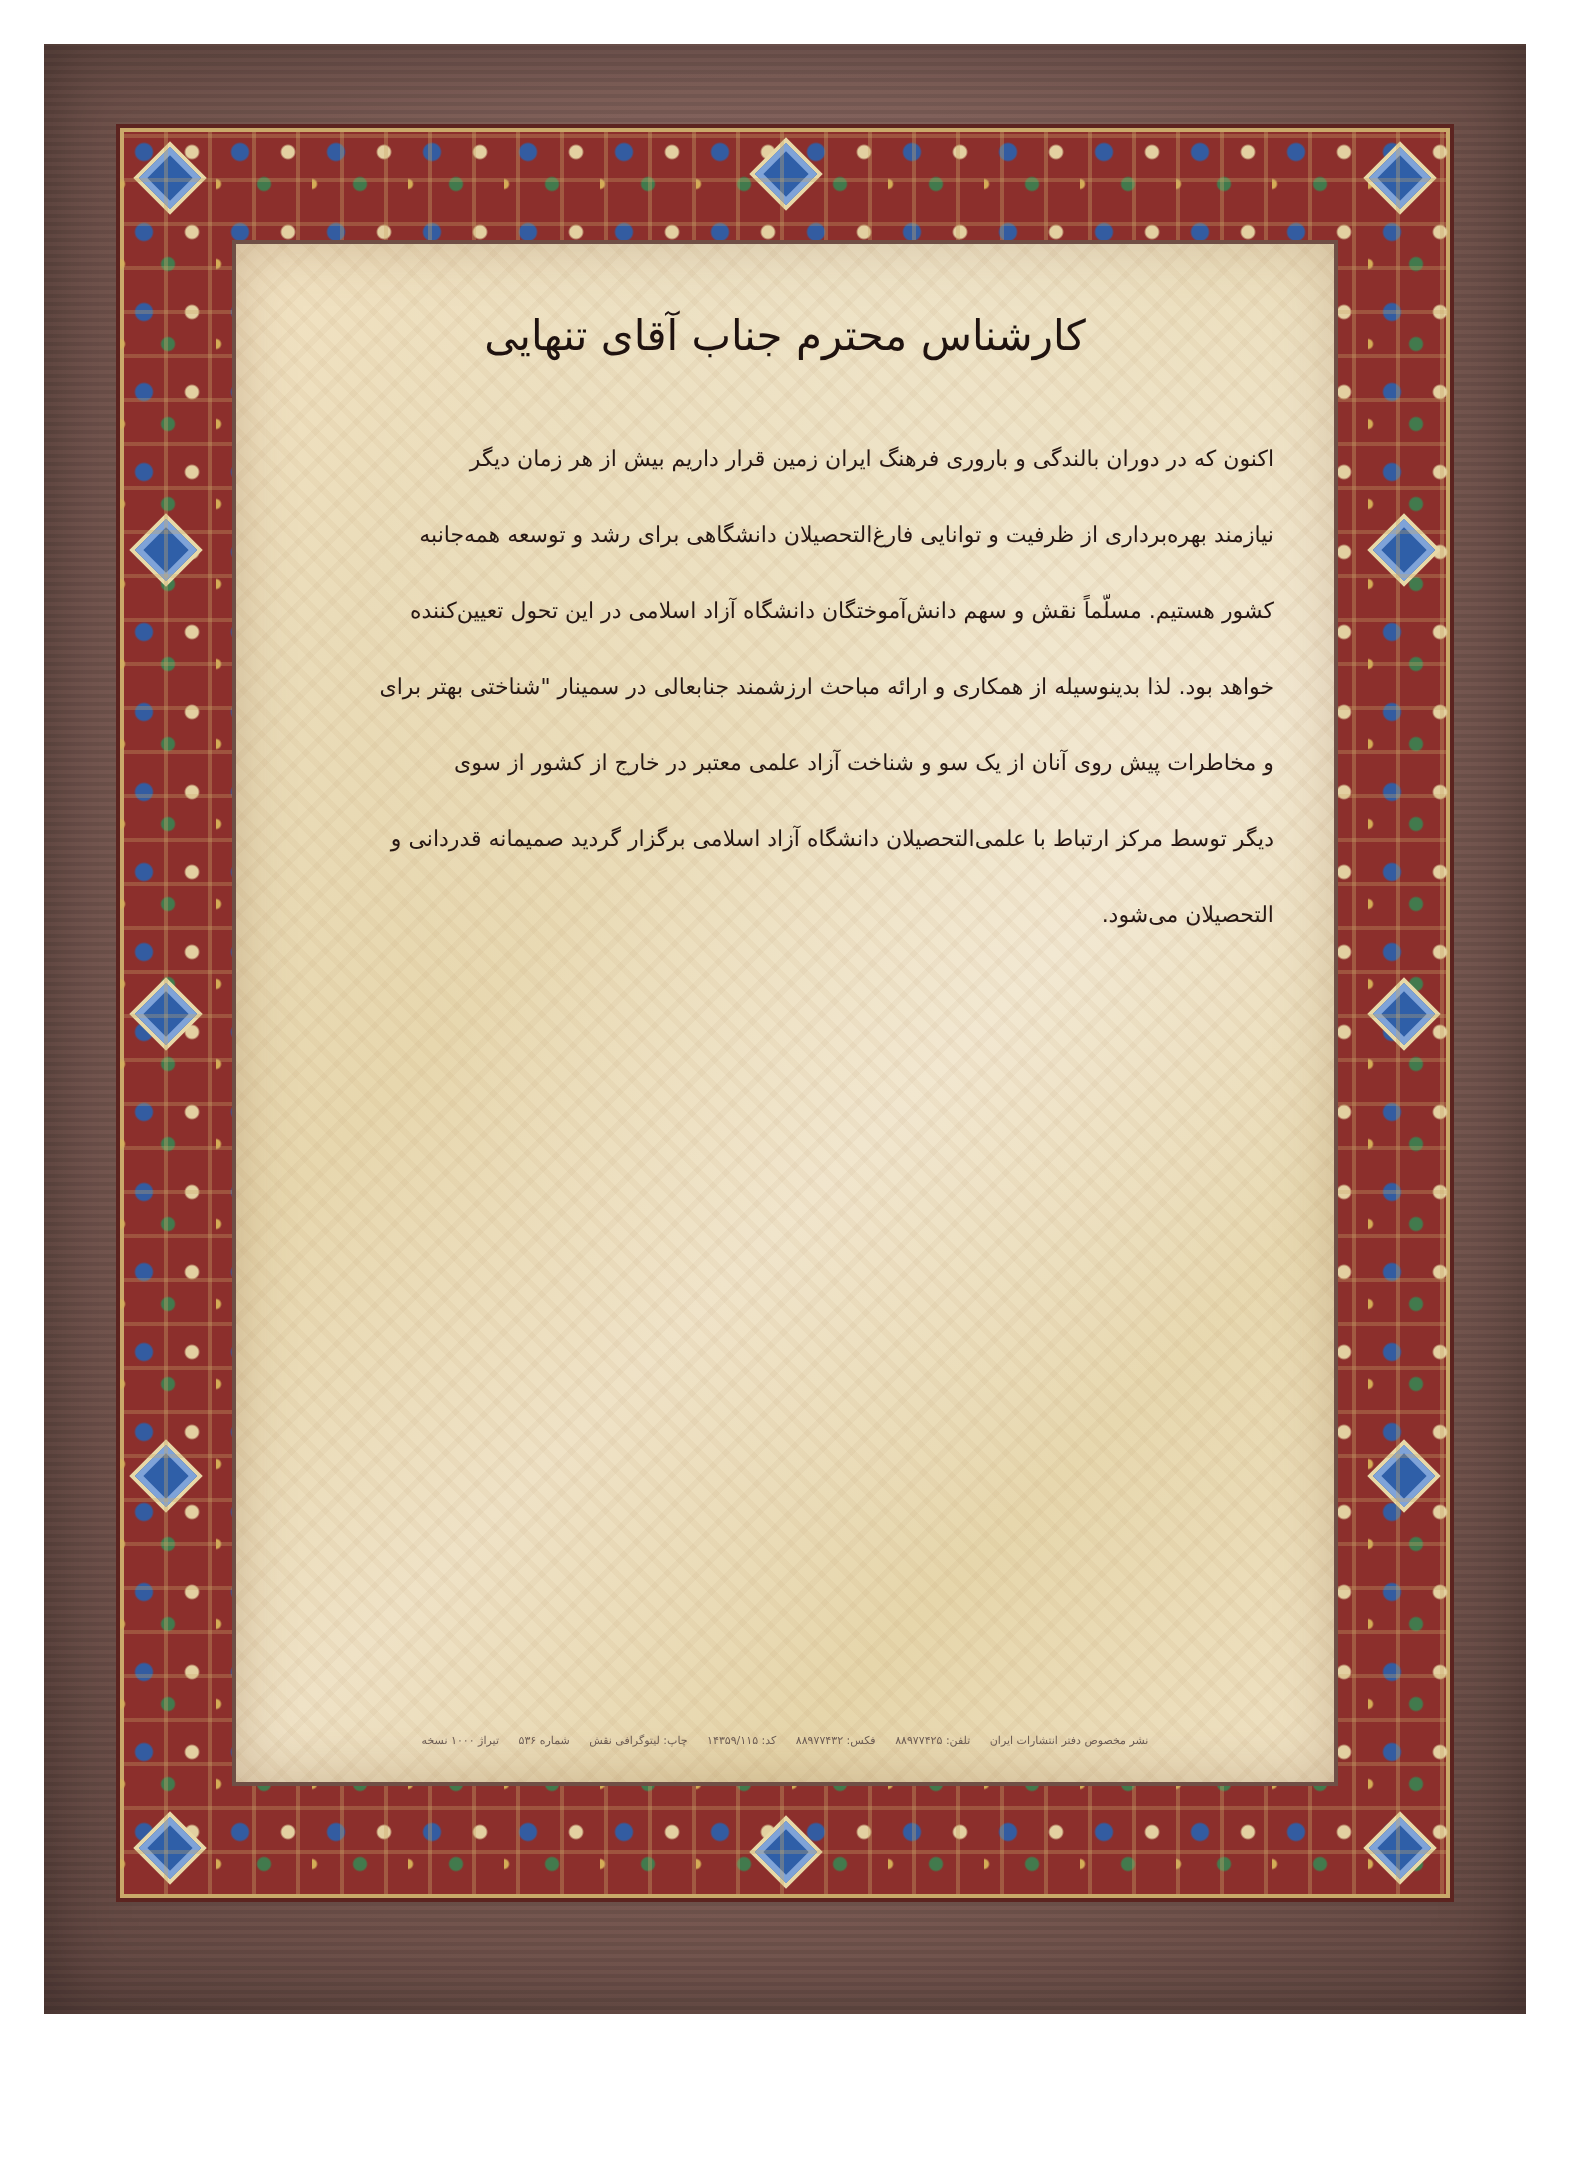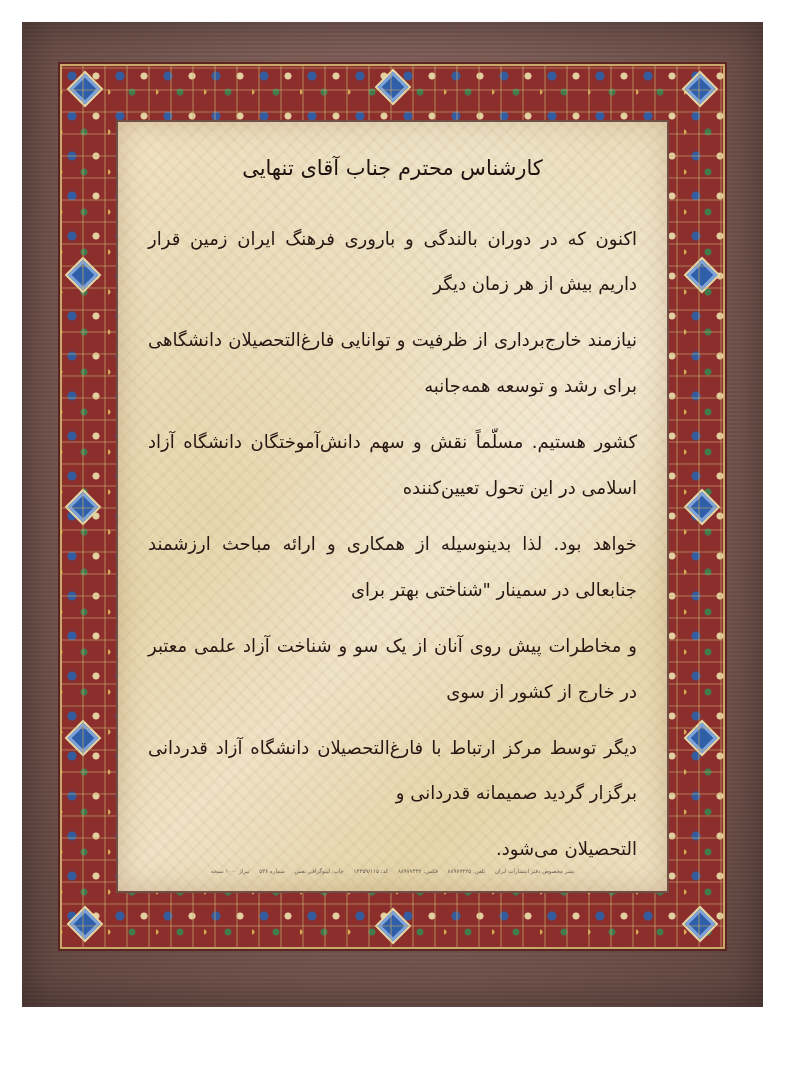--- a/index.html
+++ b/index.html
@@ -129,21 +129,21 @@
   .salutation {
     font-family: "DejaVu Sans", sans-serif;
     font-size: 21px;
     line-height: 1.6;
     text-align: center;
     margin: 4px 0 30px 0;
     color: #1f120f;
     letter-spacing: 0.5px;
   }
   .para {
-    font-size: 18px;
+    font-size: 11px;
     line-height: 2.55;
     text-align: justify;
     text-align-last: right;
     color: #271713;
     margin: 0 0 10px 0;
   }
 
   
   .footer-print {
     position: absolute;
@@ -181,25 +181,25 @@
       <div class="diamond" style="left:12px;  top:50%; margin-top:-11px;"></div>
       <div class="diamond" style="right:12px; top:50%; margin-top:-11px;"></div>
     </div>
 
     <div class="parchment">
       <div class="doc-body">
 
         <div class="salutation">کارشناس محترم جناب آقای تنهایی</div>
 
         <p class="para">اکنون که در دوران بالندگی و باروری فرهنگ ایران زمین قرار داریم بیش از هر زمان دیگر</p>
-        <p class="para">نیازمند خارج‌برداری از ظرفیت و توانایی فارغ‌التحصیلان دانشگاهی برای رشد و توسعه همه‌جانبه</p>
+        <p class="para">نیازمند بهره‌برداری از ظرفیت و توانایی فارغ‌التحصیلان دانشگاهی برای رشد و توسعه همه‌جانبه</p>
         <p class="para">کشور هستیم. مسلّماً نقش و سهم دانش‌آموختگان دانشگاه آزاد اسلامی در این تحول تعیین‌کننده</p>
         <p class="para">خواهد بود. لذا بدینوسیله از همکاری و ارائه مباحث ارزشمند جنابعالی در سمینار "شناختی بهتر برای</p>
         <p class="para">و مخاطرات پیش روی آنان از یک سو و شناخت آزاد علمی معتبر در خارج از کشور از سوی</p>
-        <p class="para">دیگر توسط مرکز ارتباط با فارغ‌التحصیلان دانشگاه آزاد قدردانی برگزار گردید صمیمانه قدردانی و</p>
+        <p class="para">دیگر توسط مرکز ارتباط با علمی‌التحصیلان دانشگاه آزاد اسلامی برگزار گردید صمیمانه قدردانی و</p>
         <p class="para">التحصیلان می‌شود.</p>
 
       </div>
     </div>
   </div>
 
   <div class="footer-print">
     <span>نشر مخصوص دفتر انتشارات ایران</span>
     <span>تلفن: ۸۸۹۷۷۴۲۵</span>
     <span>فکس: ۸۸۹۷۷۴۳۲</span>

